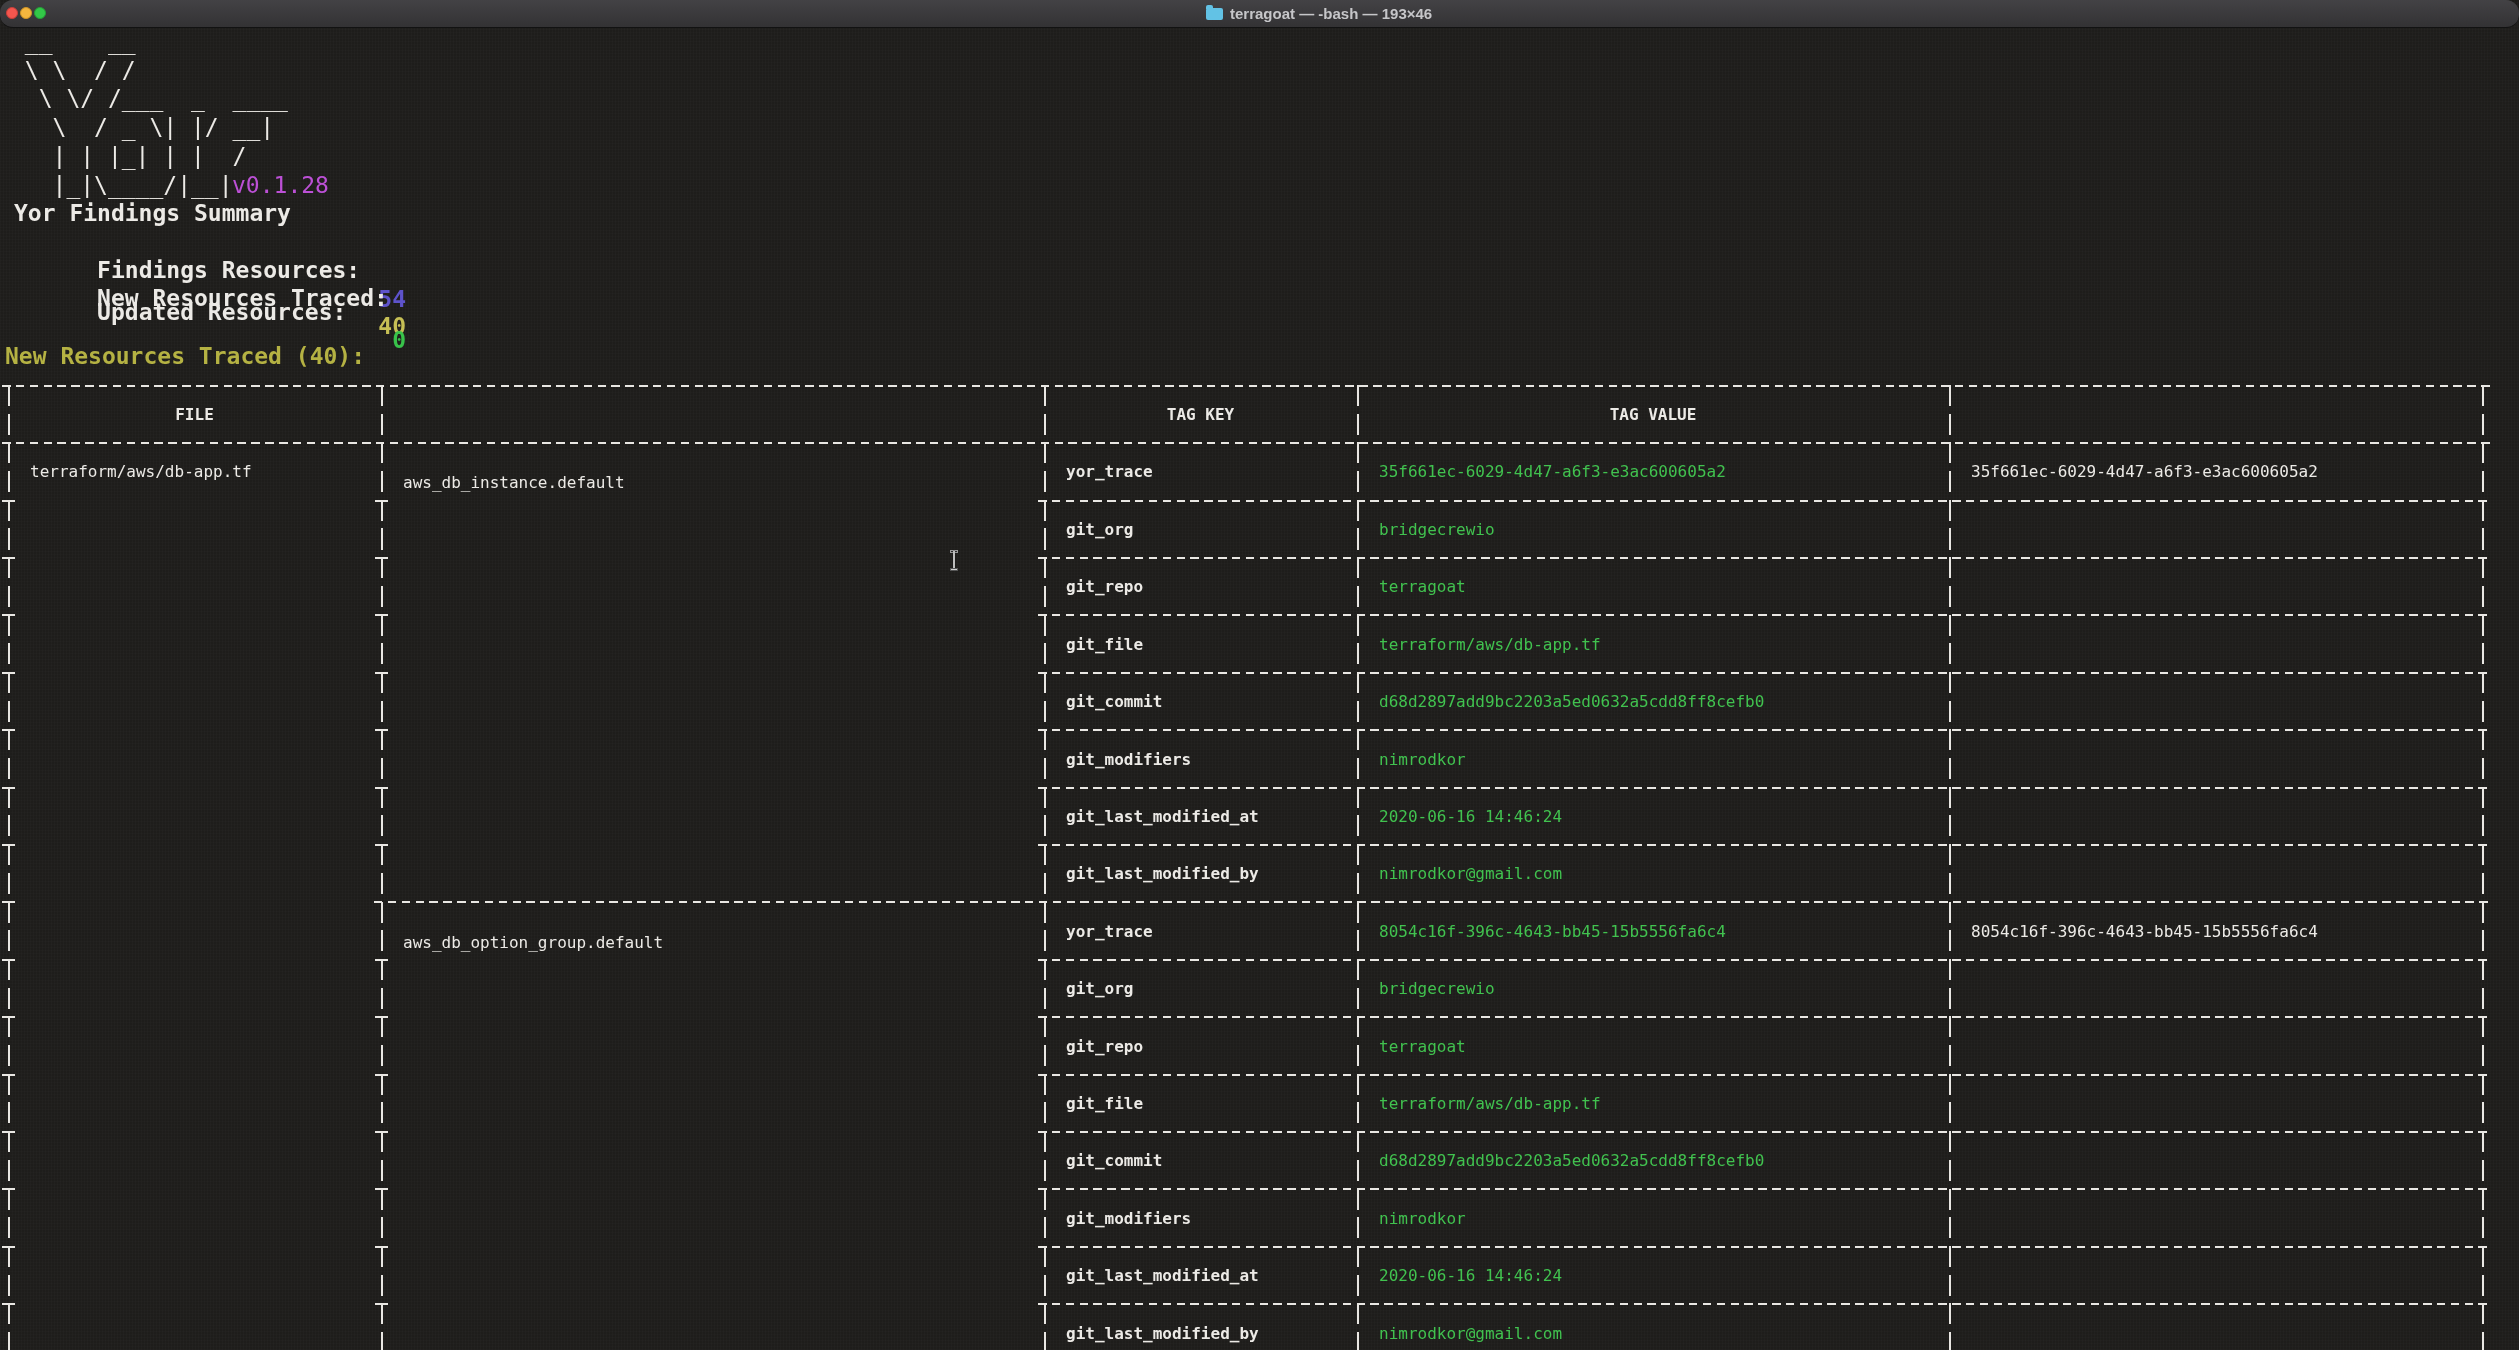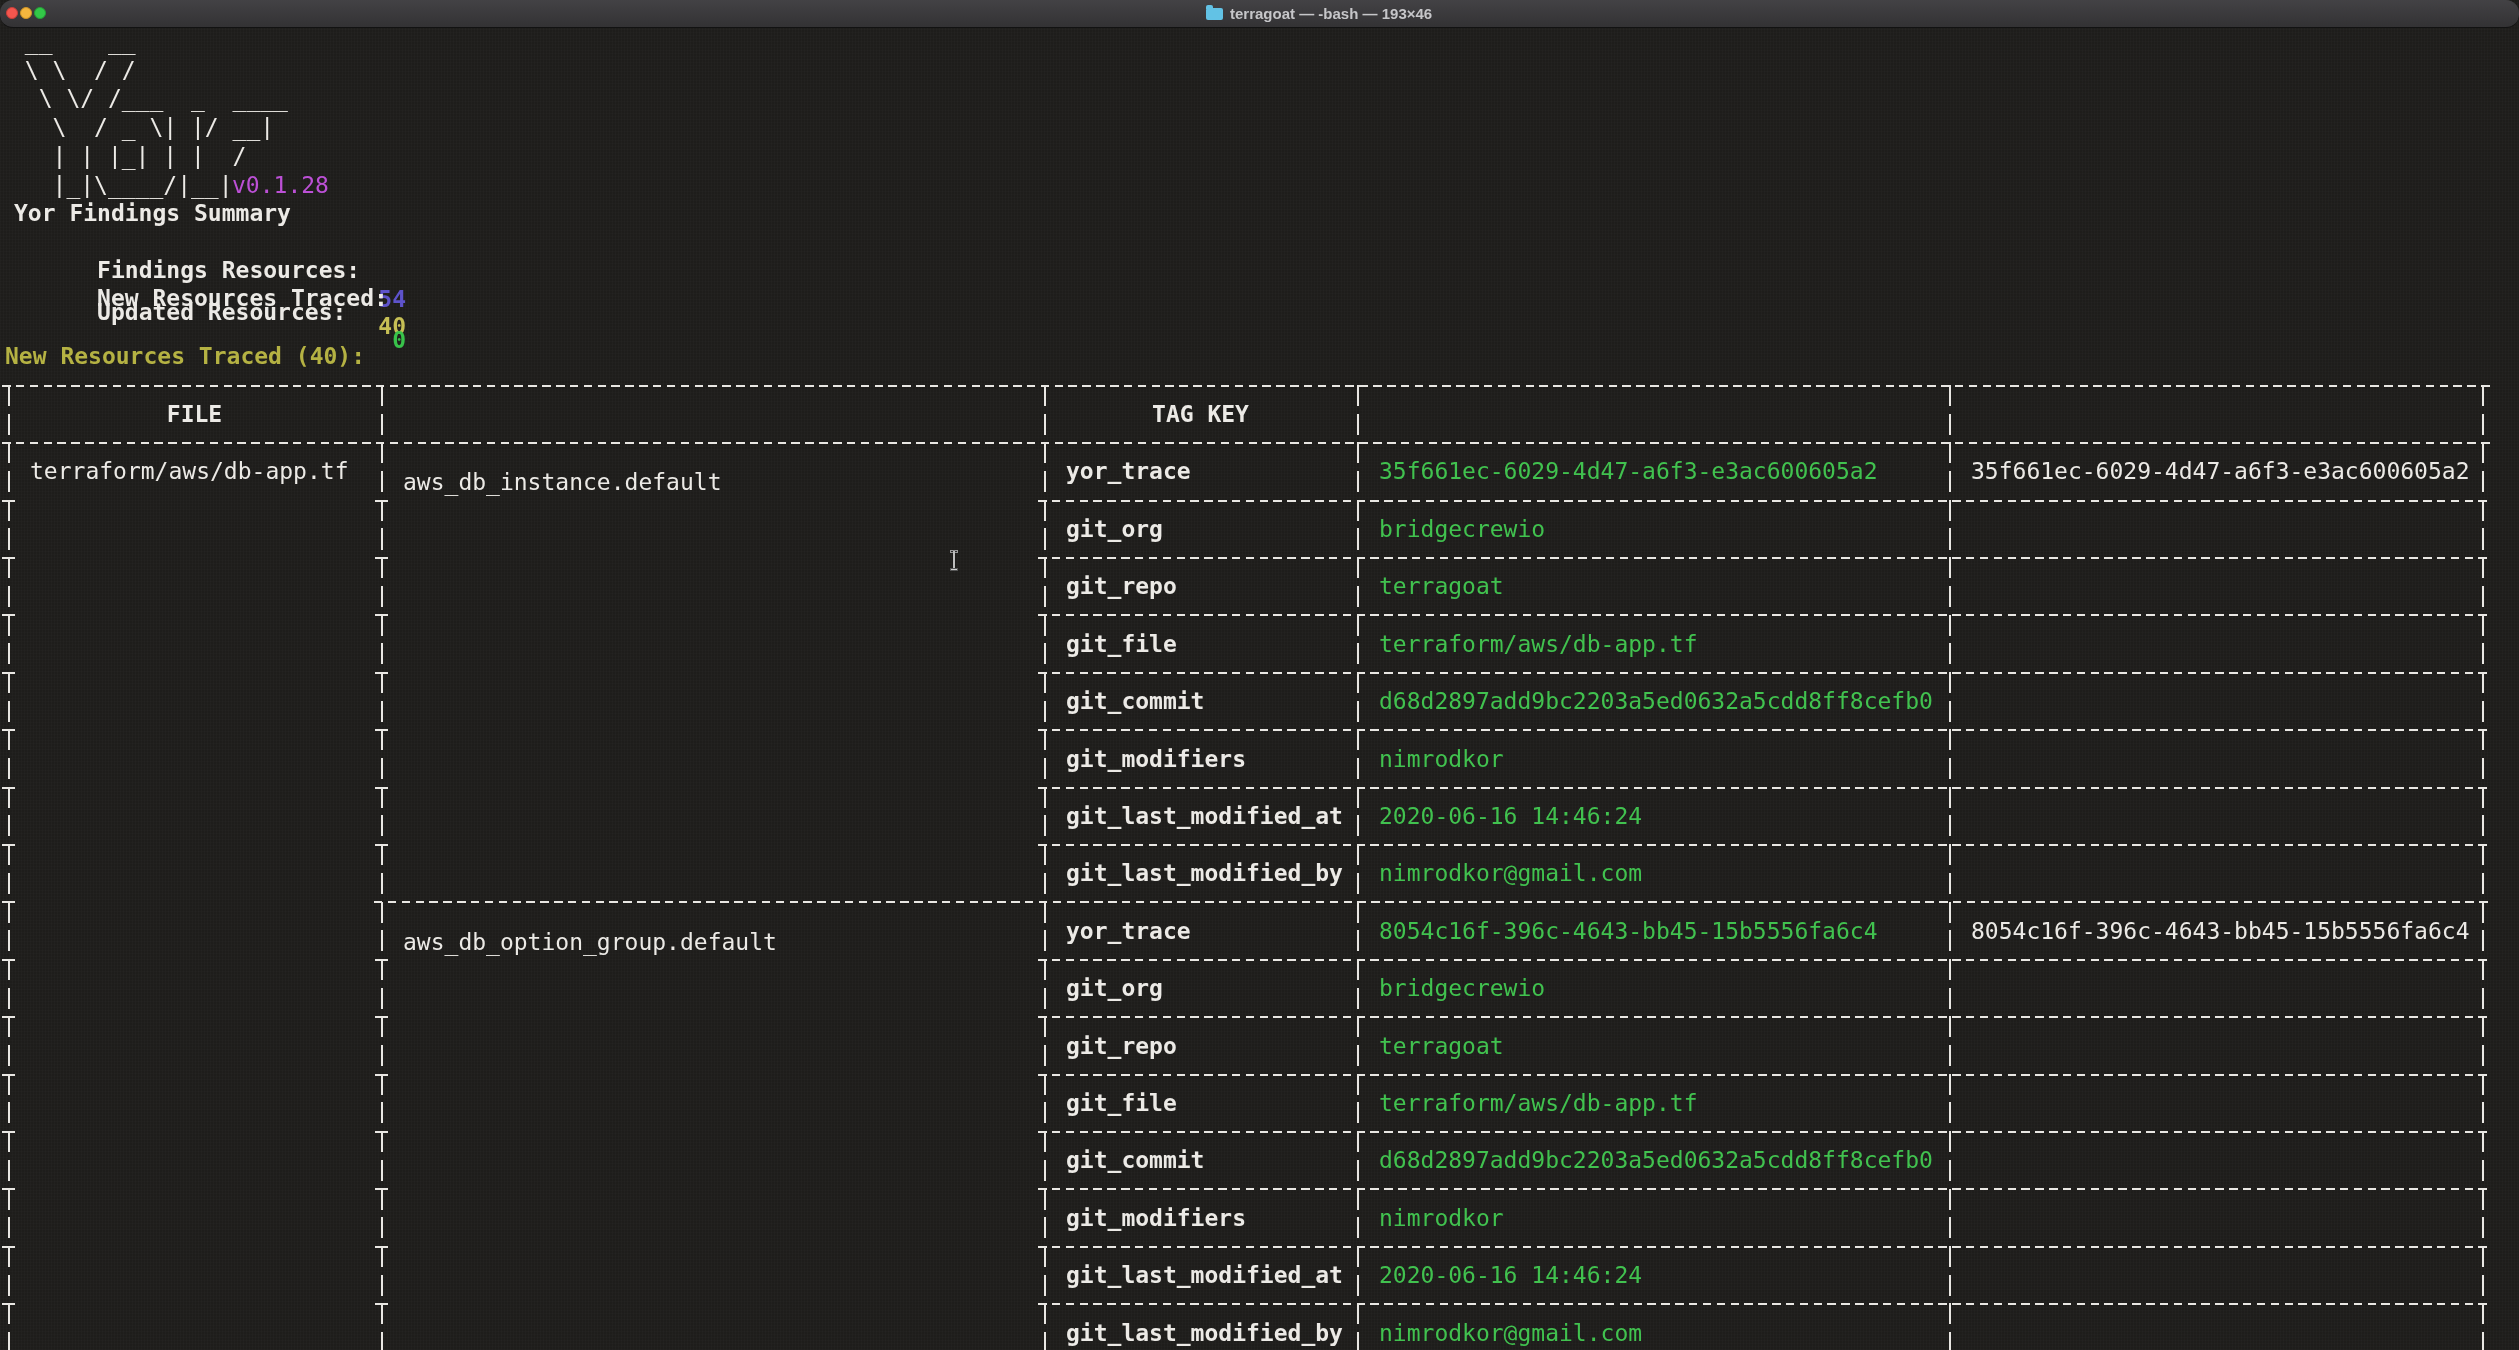--- a/index.html
+++ b/index.html
@@ -35,21 +35,21 @@
   .hsep{position:absolute;height:2px;
     background-image:repeating-linear-gradient(90deg,#e9e7e3 0 8.5px,rgba(0,0,0,0) 8.5px 13.85px);}
   .sep-full{left:2px;width:2488px;}
   .sep-tags{left:1038px;width:1450px;}
   .sep-tags::before{content:"";position:absolute;left:-1036px;top:0;width:13px;height:2px;background:#e9e7e3;}
   .sep-tags::after{content:"";position:absolute;left:-663px;top:0;width:13px;height:2px;background:#e9e7e3;}
   .sep-res{left:374px;width:2114px;}
   .sep-res::before{content:"";position:absolute;left:-372px;top:0;width:13px;height:2px;background:#e9e7e3;}
   .vline{position:absolute;top:385px;width:2px;height:965px;
     background-image:repeating-linear-gradient(180deg,#e9e7e3 0 21px,rgba(0,0,0,0) 21px 28.7px);}
-  .trow{position:absolute;left:0;width:2519px;height:29px;line-height:29px;font-size:23px;}
+  .trow{position:absolute;left:0;width:2519px;height:29px;line-height:29px;font-size:16px;}
   .c{position:absolute;white-space:pre;}
   .c-file{left:30px;}
   .c-res{left:403px;margin-top:11px;}
   .c-key{left:1066px;font-weight:bold;}
   .c-val{left:1379px;color:#41c24f;}
   .c-yid{left:1971px;}
   .hcell{position:absolute;text-align:center;font-weight:bold;}
   #h0{left:8px;width:373px;} #h1{left:381px;width:663px;} #h2{left:1044px;width:313px;}
   #h3{left:1357px;width:592px;} #h4{left:1949px;width:533px;}
   
@@ -120,20 +120,21 @@
     <div class="vline" style="left:8px"></div>
     <div class="vline" style="left:381px"></div>
     <div class="vline" style="left:1044px"></div>
     <div class="vline" style="left:1357px"></div>
     <div class="vline" style="left:1949px"></div>
     <div class="vline" style="left:2482px"></div>
 
     <div class="trow" style="top:400px">
       <span class="hcell" id="h0">FILE</span>
       <span class="hcell" id="h2">TAG KEY</span>
+      <span class="hcell" id="h3">TAG VALUE</span>
     </div>
 
     <div class="trow" style="top:457px">
       <span class="c c-file">terraform/aws/db-app.tf</span>
       <span class="c c-res">aws_db_instance.default</span>
       <span class="c c-key">yor_trace</span>
       <span class="c c-val">35f661ec-6029-4d47-a6f3-e3ac600605a2</span>
       <span class="c c-yid">35f661ec-6029-4d47-a6f3-e3ac600605a2</span>
     </div>
     <div class="trow" style="top:514.9px">

